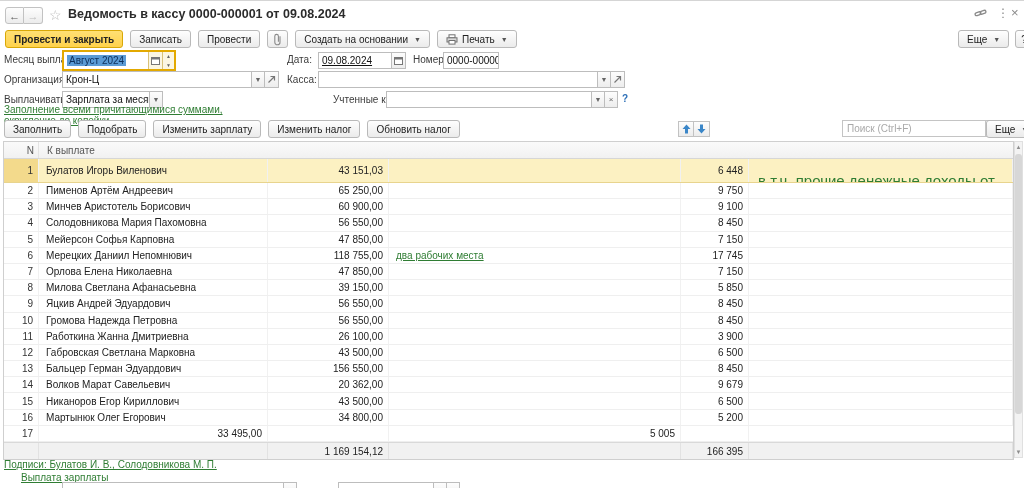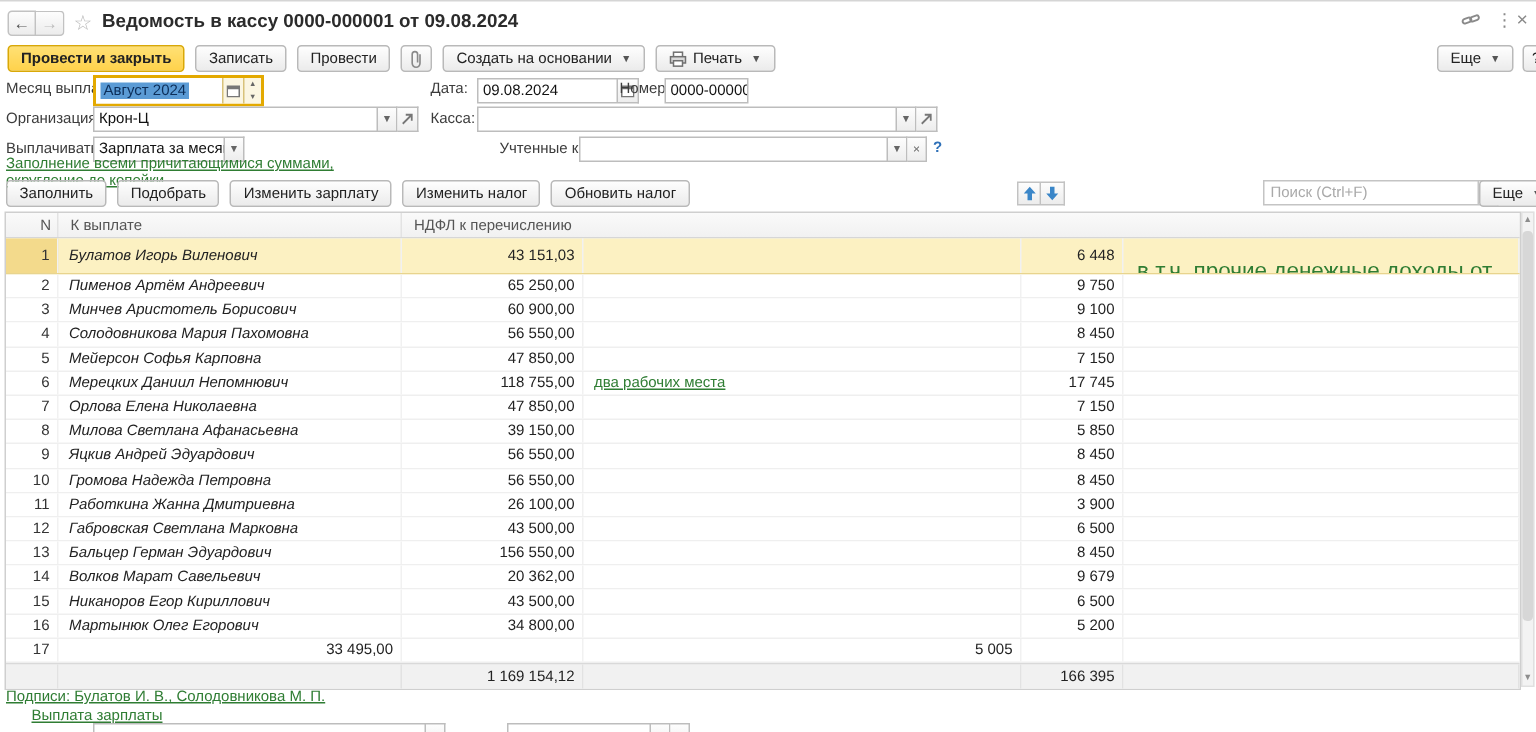--- a/index.html
+++ b/index.html
@@ -43,21 +43,21 @@
   .thead{display:grid;grid-template-columns:35px 229px 413px 1fr;height:17px;background:linear-gradient(#fafafa,#f1f1f1);border-bottom:1px solid #d6d6d6;color:#555;font-size:10px;}
   .thead .hc{display:flex;align-items:center;border-right:1px solid #e3e3e3;overflow:hidden;white-space:nowrap;}
   .thead .hc:last-child{border-right:none;}
   .hn{justify-content:flex-end;padding-right:4px;}
   .hemp,.hamt,.hndfl{padding-left:8px;}
   .trow{display:grid;grid-template-columns:35px 229px 121px 292px 68px 1fr;height:16.2px;border-bottom:1px solid #efefef;background:#fff;}
   .trow.sel{height:24px;background:var(--row-highlight);border-bottom:1px solid #e8d48e;}
   .trow.sel .cn{background:var(--row-highlight-cell);}
   .c{display:flex;align-items:center;overflow:hidden;white-space:nowrap;border-right:1px solid #f1f1f1;font-size:10px;color:#222;}
   .cn{justify-content:flex-end;padding-right:5px;color:#333;}
-  .cemp{padding-left:7px;font-style:italic;}
+  .cemp{padding-left:7px;}
   .camt{justify-content:flex-end;padding-right:5px;}
   .cnote{padding-left:7px;}
   .cndfl{justify-content:flex-end;padding-right:5px;}
   .cnote2{padding-left:9px;white-space:normal;align-items:flex-start;}
   .cnote2 .glink{font-size:15px;line-height:11px;display:block;margin-top:16px;}
   .ttotal{display:grid;grid-template-columns:35px 229px 121px 292px 68px 1fr;height:17px;background:#f1f1f1;border-top:1px solid #d9d9d9;}
   .ttotal .c{border-right:1px solid #e2e2e2;background:#f1f1f1;}
   
   .sbar{position:absolute;left:1014px;top:140px;width:9px;height:317px;background:#f3f3f3;border:1px solid #e0e0e0;display:flex;flex-direction:column;align-items:center;}
   .sarrow{font-size:6px;color:#8d8d8d;line-height:10px;height:10px;}
@@ -146,21 +146,21 @@
         <rect x="0.5" y="1.5" width="8" height="2" fill="#777"></rect>
       </svg>
   </span>
   <span class="fbtn spin">
       <span>▲</span>
       <span>▼</span>
     </span>
 </div>
 <span class="flabel" style="left:287px;top:53px;">Дата:</span>
 <div class="field" style="left:318px;top:51px;">
-  <span class="fin" style="width:94px;">09.08.2024</span>
+  <span class="fin" style="width:74px;text-decoration:underline;">09.08.2024</span>
   <span class="fbtn sq">
     <svg width="9" height="9" viewBox="0 0 9 9">
         <rect x="0.5" y="1.5" width="8" height="7" fill="#fff" stroke="#777"></rect>
         <rect x="0.5" y="1.5" width="8" height="2" fill="#777"></rect>
       </svg>
   </span>
 </div>
 <span class="flabel" style="left:413px;top:53px;">Номер:</span>
 <div class="field" style="left:443px;top:51px;">
   <span class="fin" style="width:56px;">0000-000001</span>
@@ -237,21 +237,20 @@
 </div>
 <span class="btn abs" style="left:986px;top:119px;">
     <span>Еще</span>
     <span class="caret">▼</span>
   </span>
 
 <div class="tbl">
   <div class="thead">
     <span class="hc hn">N</span>
     <span class="hc hamt">К выплате</span>
-    <span class="hc hndfl">НДФЛ к перечислению</span>
   </div>
   <div>
       <div class="trow sel">
         <span class="c cn">1</span>
         <span class="c cemp">Булатов Игорь Виленович</span>
         <span class="c camt">43 151,03</span>
         <span class="c cnote"></span>
         <span class="c cndfl">6 448</span>
         <span class="c cnote2">
           <a class="glink">в т.ч. прочие денежные доходы от трудовой деятельности (основная налоговая база)</a>

